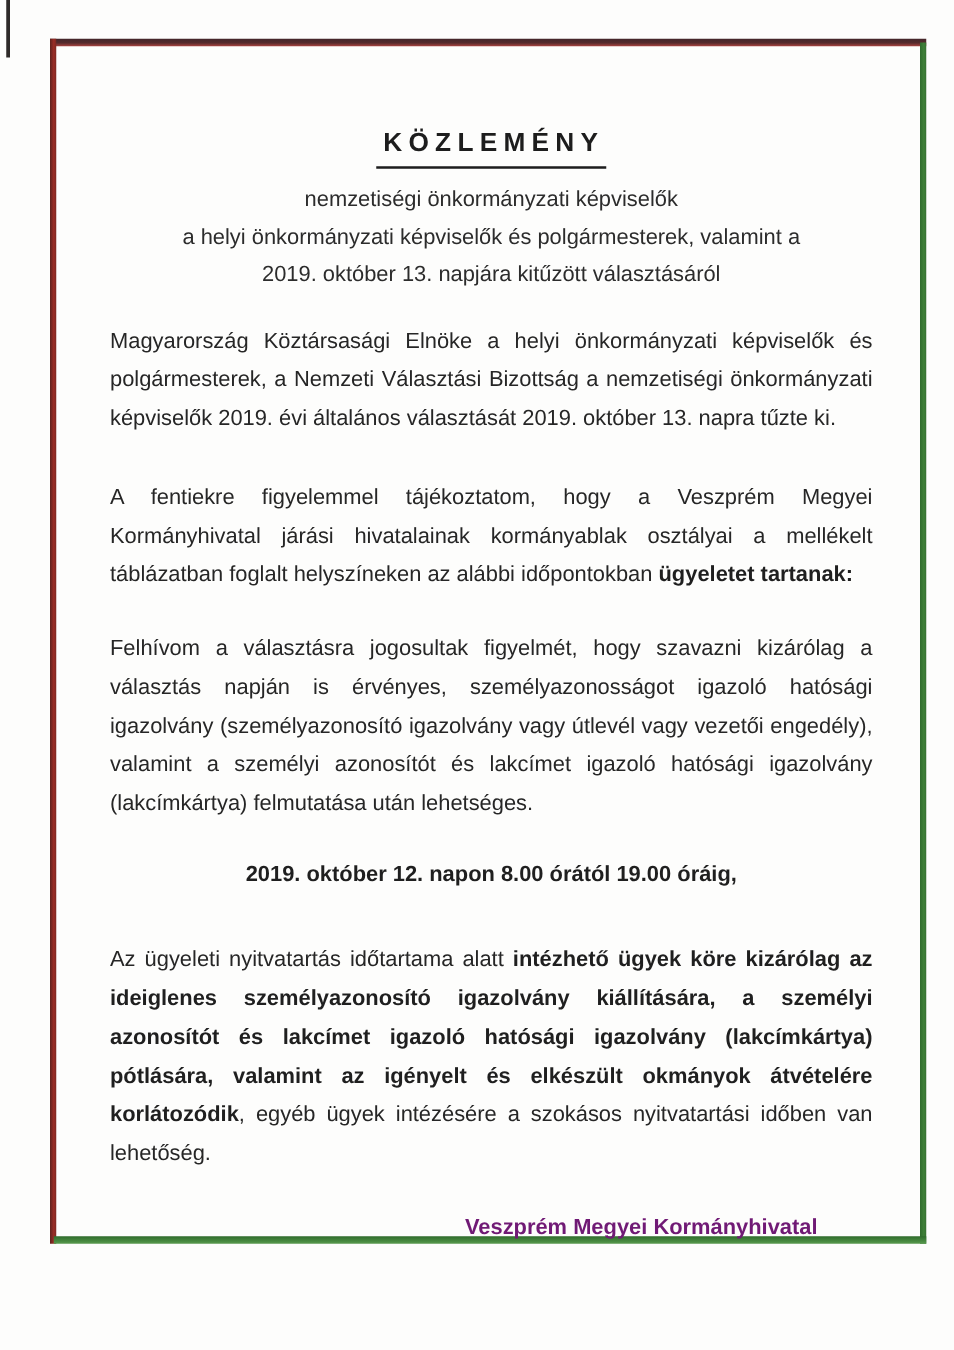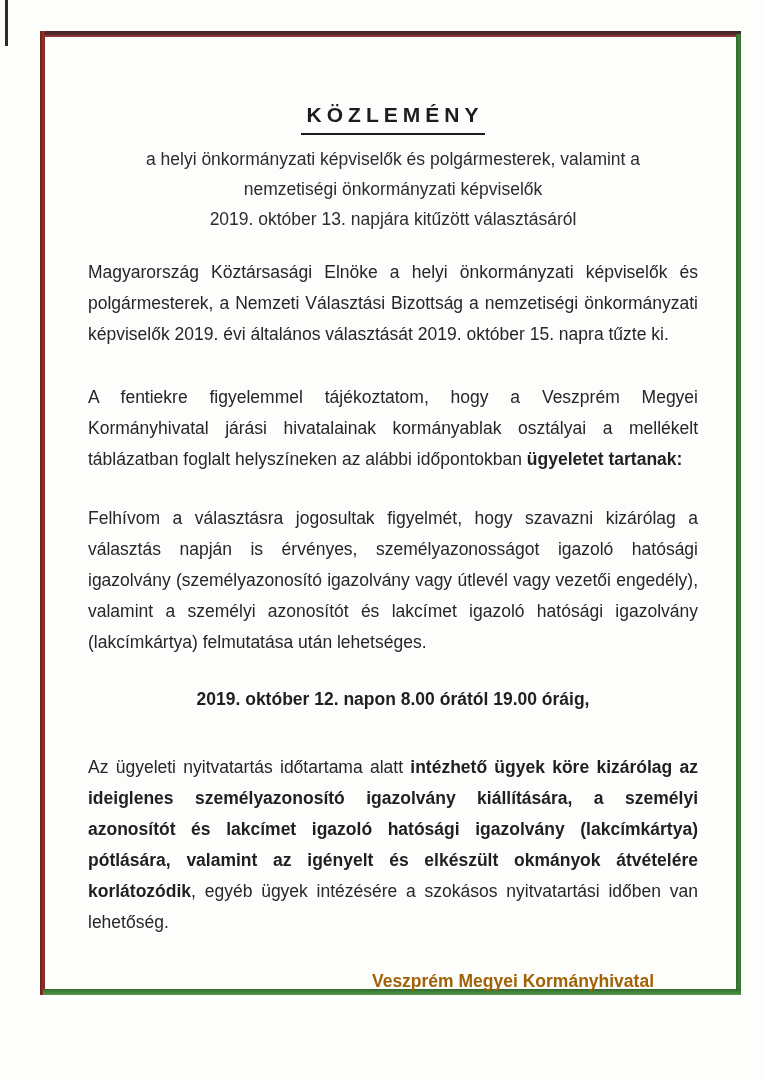--- a/index.html
+++ b/index.html
@@ -101,21 +101,21 @@
     font-weight: bold;
     color: #1f1f1f;
   }
   .p4 { margin-top: 37px; }
   b, .bold { font-weight: bold; color: #1f1f1f; }
   .signature {
     margin-top: 28px;
     text-align: right;
     padding-right: 44px;
     font-weight: bold;
-    color: #a16207;
+    color: #701a75;
   }
 </style>
 </head>
 <body>
 
 <div class="scan-page">
 
   <div class="edge-artifact"></div>
 
   <div class="frame-top"></div>
@@ -123,26 +123,26 @@
   <div class="frame-right"></div>
   <div class="frame-bottom"></div>
 
   <div class="content">
 
     <div class="title-wrap">
       <span class="title-text">KÖZLEMÉNY</span>
     </div>
 
     <div class="subtitle">
+      <div>nemzetiségi önkormányzati képviselők</div>
       <div>a helyi önkormányzati képviselők és polgármesterek, valamint a</div>
-      <div>nemzetiségi önkormányzati képviselők</div>
       <div>2019. október 13. napjára kitűzött választásáról</div>
     </div>
 
-    <p class="para p1">Magyarország Köztársasági Elnöke a helyi önkormányzati képviselők és polgármesterek, a Nemzeti Választási Bizottság a nemzetiségi önkormányzati képviselők 2019. évi általános választását 2019. október 15. napra tűzte ki.</p>
+    <p class="para p1">Magyarország Köztársasági Elnöke a helyi önkormányzati képviselők és polgármesterek, a Nemzeti Választási Bizottság a nemzetiségi önkormányzati képviselők 2019. évi általános választását 2019. október 13. napra tűzte ki.</p>
 
     <p class="para p3"><span>A fentiekre figyelemmel tájékoztatom, hogy a Veszprém Megyei Kormányhivatal járási hivatalainak kormányablak osztályai a mellékelt táblázatban foglalt helyszíneken az alábbi időpontokban </span><b>ügyeletet tartanak:</b></p>
 
     <p class="para p2">Felhívom a választásra jogosultak figyelmét, hogy szavazni kizárólag a választás napján is érvényes, személyazonosságot igazoló hatósági igazolvány (személyazonosító igazolvány vagy útlevél vagy vezetői engedély), valamint a személyi azonosítót és lakcímet igazoló hatósági igazolvány (lakcímkártya) felmutatása után lehetséges.</p>
 
     <div class="schedule">
       <div>2019. október 12. napon 8.00 órától 19.00 óráig,</div>
     </div>
 
     <p class="para p4"><span>Az ügyeleti nyitvatartás időtartama alatt </span><b>intézhető ügyek köre kizárólag az ideiglenes személyazonosító igazolvány kiállítására, a személyi azonosítót és lakcímet igazoló hatósági igazolvány (lakcímkártya) pótlására, valamint az igényelt és elkészült okmányok átvételére korlátozódik</b><span>, egyéb ügyek intézésére a szokásos nyitvatartási időben van lehetőség.</span></p>

